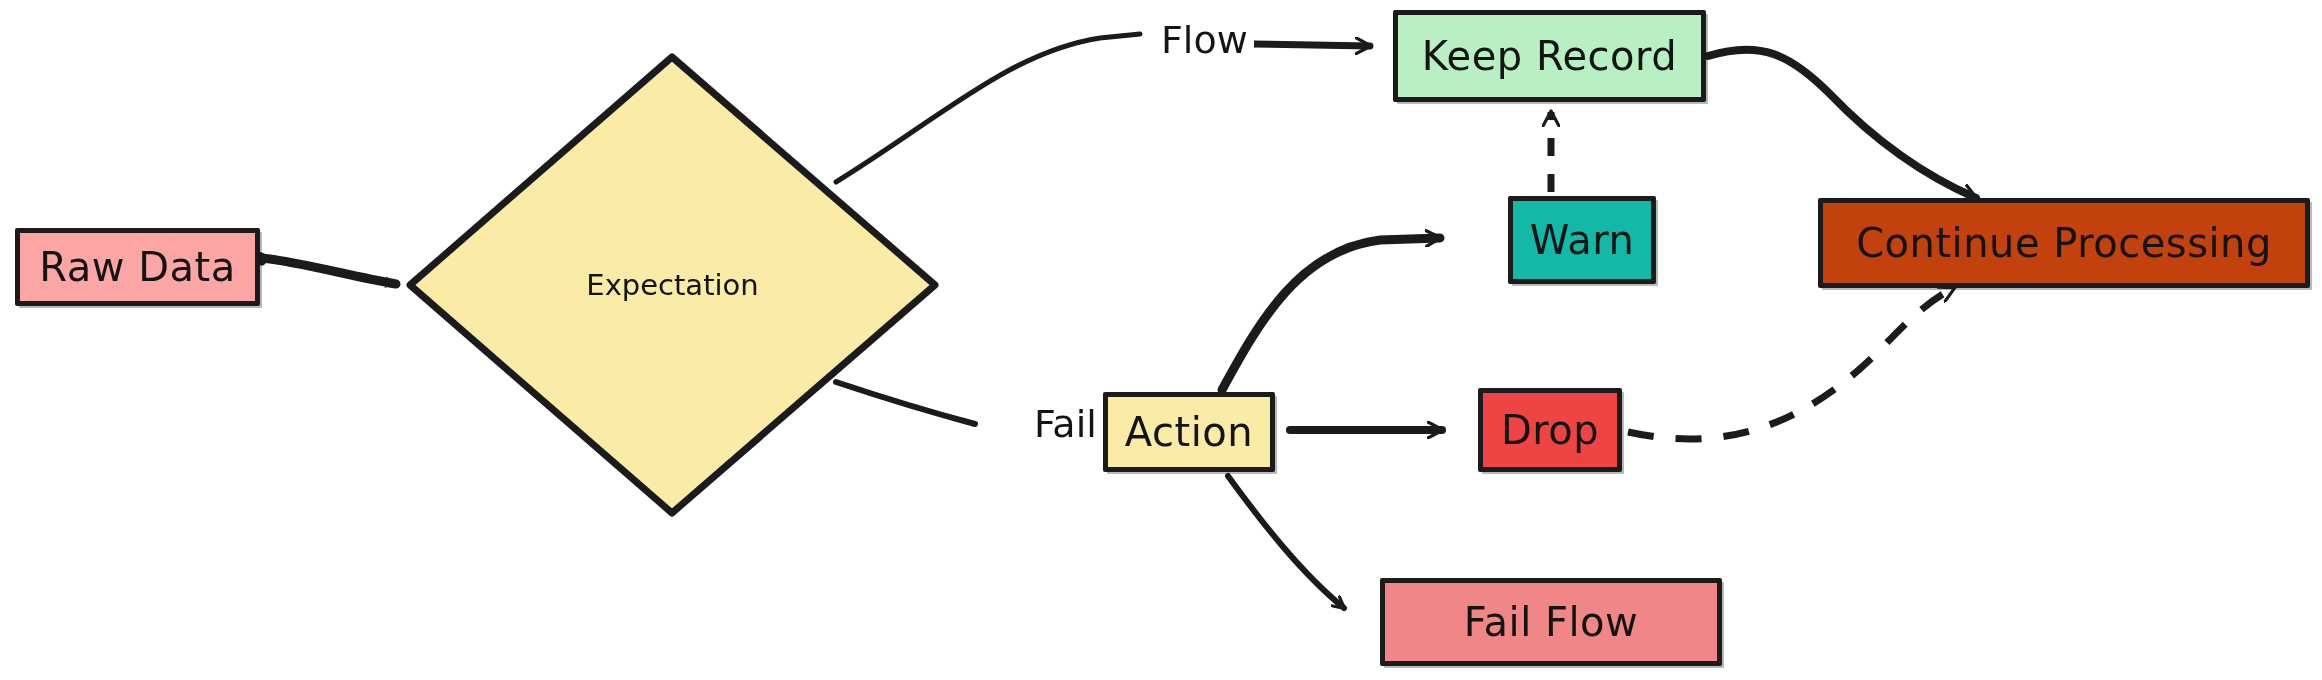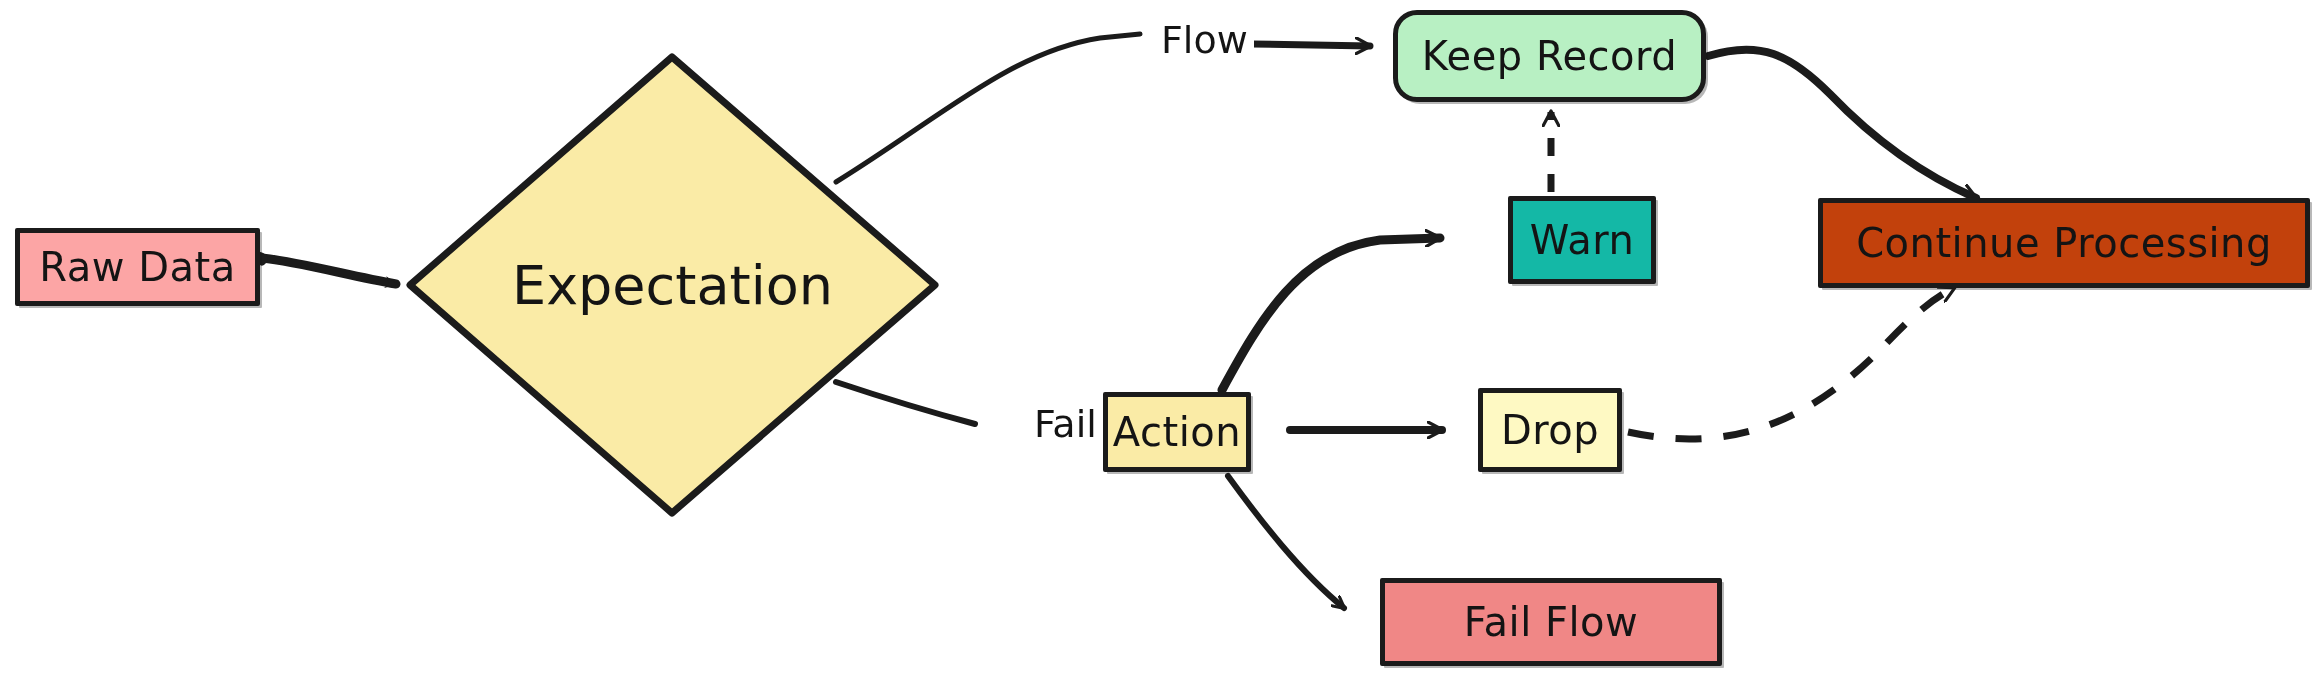--- a/index.html
+++ b/index.html
@@ -50,21 +50,21 @@
   }
   .diamond-wrap {
     position: absolute;
   }
   .diamond-label {
     position: absolute;
     display: flex;
     align-items: center;
     justify-content: center;
     font-family: "DejaVu Sans", sans-serif;
-    font-size: 54px;
+    font-size: 29px;
     color: #141414;
     white-space: nowrap;
   }
   .edge-label {
     position: absolute;
     font-family: "DejaVu Sans", sans-serif;
     font-size: 38px;
     color: #141414;
     background: #ffffff;
     padding: 0 6px;
@@ -133,37 +133,37 @@
     <svg width="535" height="466" viewBox="0 0 535 466">
       <polygon points="267,5 530,233 267,461 5,233" fill="#FAEBA6" stroke="#1b1b1b" stroke-width="7" stroke-linejoin="round"></polygon>
     </svg>
     <div class="diamond-label" style="left:0; top:0; width:535px; height:466px;">Expectation</div>
   </div>
 
   <div class="node rect" id="node-raw-data" style="left:15px; top:228px; width:245px; height:78px; background:#fca5a5;">
     <span class="node-label">Raw Data</span>
   </div>
 
-  <div class="node rect" id="node-keep-record" style="left:1393px; top:10px; width:313px; height:92px; background:#B8F0C3;border-radius:24px;">
+  <div class="node rect" id="node-keep-record" style="left:1393px; top:10px; width:313px; height:92px; background:#B8F0C3;">
     <span class="node-label">Keep Record</span>
   </div>
 
   <div class="node rect" id="node-warn" style="left:1508px; top:196px; width:148px; height:88px; background:#14b8a6;">
     <span class="node-label">Warn</span>
   </div>
 
   <div class="node rect" id="node-continue-processing" style="left:1818px; top:198px; width:492px; height:90px; background:#c2410c;">
     <span class="node-label">Continue Processing</span>
   </div>
 
-  <div class="node rect" id="node-action" style="left:1103px; top:392px; width:148px; height:80px; background:#FAEBA6;">
+  <div class="node rect" id="node-action" style="left:1103px; top:392px; width:172px; height:80px; background:#FAEBA6;">
     <span class="node-label">Action</span>
   </div>
 
-  <div class="node rect" id="node-drop" style="left:1478px; top:388px; width:144px; height:84px; background:#fef9c3;">
+  <div class="node rect" id="node-drop" style="left:1478px; top:388px; width:144px; height:84px; background:#ef4444;">
     <span class="node-label">Drop</span>
   </div>
 
   <div class="node rect" id="node-fail-flow" style="left:1380px; top:578px; width:342px; height:88px; background:#F08786;">
     <span class="node-label">Fail Flow</span>
   </div>
 
   <div class="edge-label" style="left:1155px; top:18px;">Flow</div>
 
   <div class="edge-label" style="left:992px; top:402px;margin-left:36px;">Fail</div>

